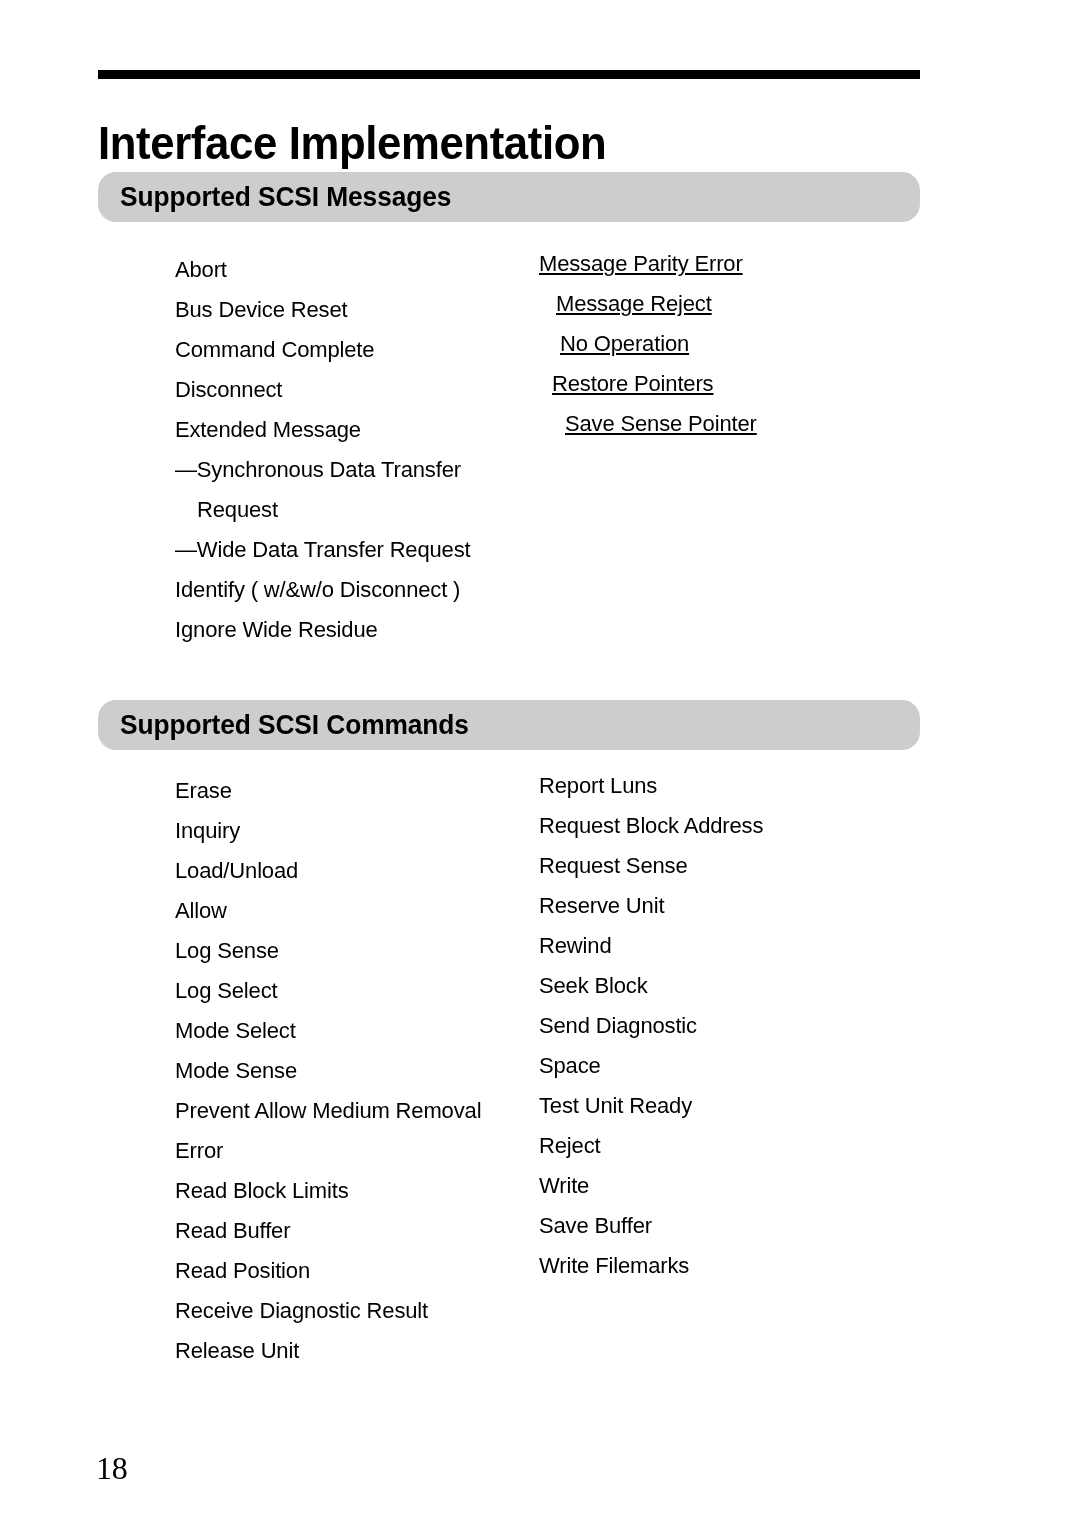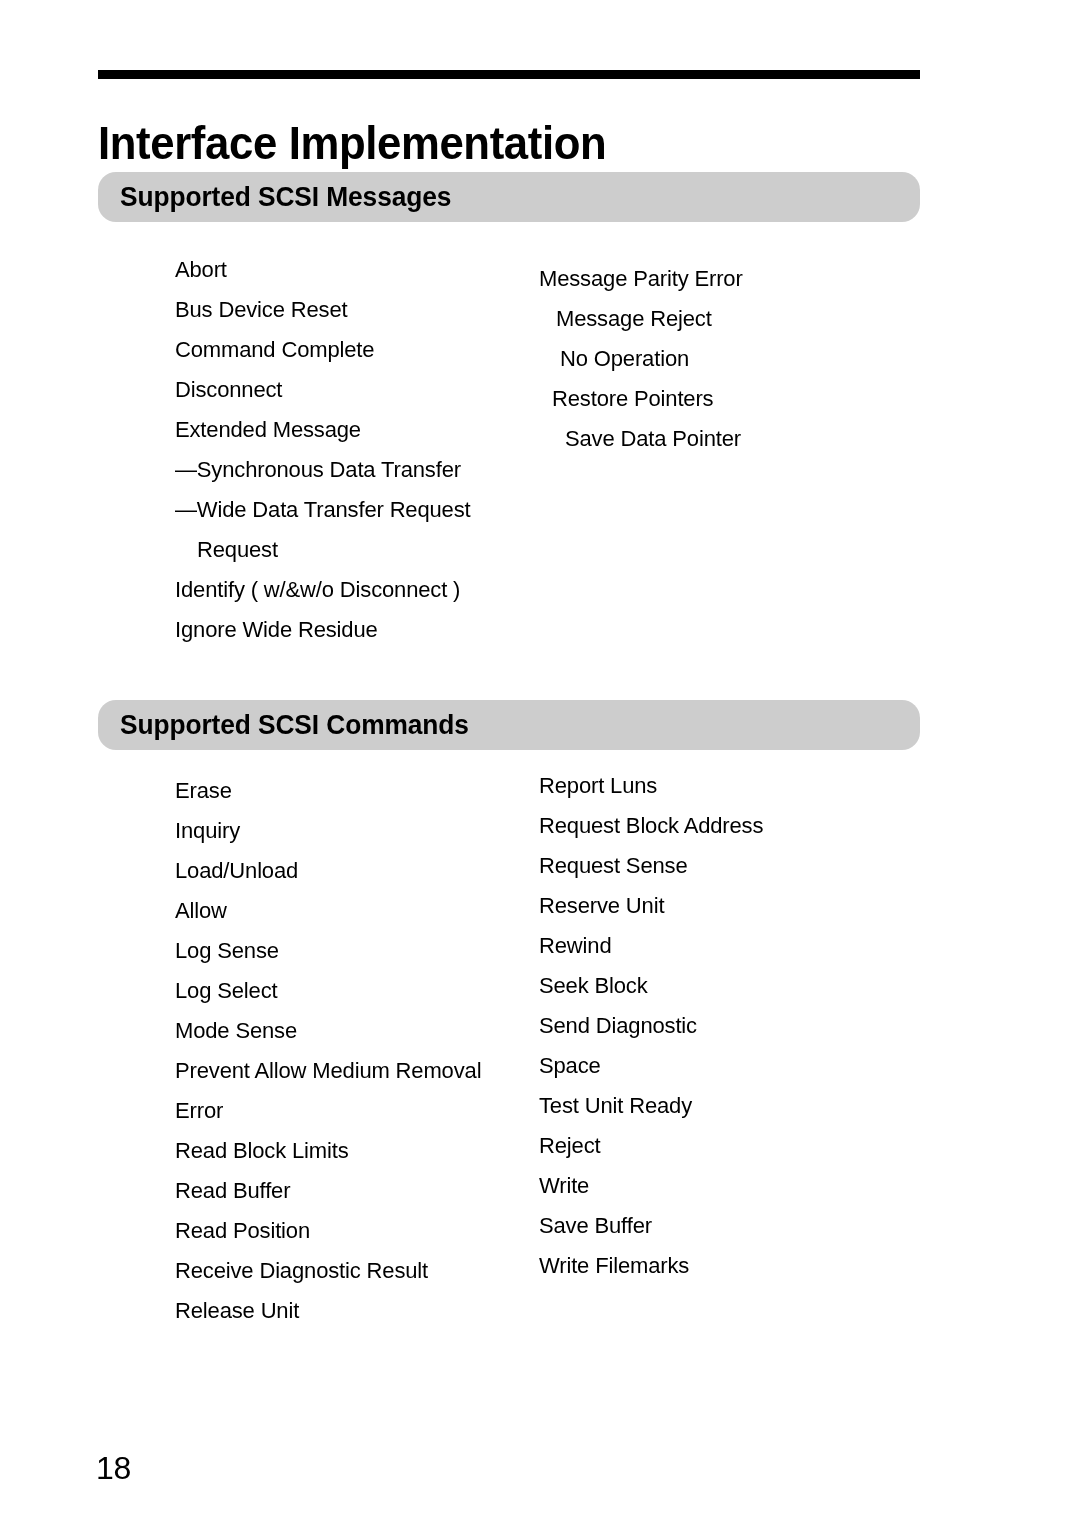--- a/index.html
+++ b/index.html
@@ -81,34 +81,35 @@
     white-space: nowrap;
     letter-spacing: -0.15px;
   }
   .list-item.cont {
     
     padding-left: 22px;
   }
 
   
   #messages-col1 { left: 175px; top: 250px; width: 360px; }
-  #messages-col2 { left: 539px; top: 259px; width: 380px; }
+  #messages-col2 { left: 539px; top: 244px; width: 380px; text-decoration: underline; }
 
   
   #commands-col1 { left: 175px; top: 771px; width: 360px; }
   #commands-col2 { left: 539px; top: 766px; width: 380px; }
 
   
   .page-number {
     position: absolute;
     left: 96px;
     top: 1448px;
     font-size: 32px;
     line-height: 40px;
     letter-spacing: -0.2px;
+    font-family: Liberation Serif, serif;
   }
 </style>
 </head>
 <body>
 
 <div class="page">
 
   <div class="top-rule"></div>
 
   <h1 class="page-title">Interface Implementation</h1>
@@ -117,45 +118,46 @@
     <div class="section-title">Supported SCSI Messages</div>
   </div>
 
   <div class="list-block" id="messages-col1">
       <div class="list-item">Abort</div>
       <div class="list-item">Bus Device Reset</div>
       <div class="list-item">Command Complete</div>
       <div class="list-item">Disconnect</div>
       <div class="list-item">Extended Message</div>
       <div class="list-item">—Synchronous Data Transfer</div>
+      <div class="list-item cont" style="padding-left: 22px;">Request</div>
       <div class="list-item">—Wide Data Transfer Request</div>
-      <div class="list-item cont" style="padding-left: 22px;">Request</div>
       <div class="list-item">Identify ( w/&amp;w/o Disconnect )</div>
       <div class="list-item">Ignore Wide Residue</div>
     </div>
 
   <div class="list-block" id="messages-col2">
       <div class="list-item">Message Parity Error</div>
       <div class="list-item" style="padding-left: 17px;">Message Reject</div>
       <div class="list-item" style="padding-left: 21px;">No Operation</div>
       <div class="list-item" style="padding-left: 13px;">Restore Pointers</div>
-      <div class="list-item" style="padding-left: 26px;">Save Data Pointer</div>
+      <div class="list-item" style="padding-left: 26px;">Save Sense Pointer</div>
     </div>
 
   <div class="section-bar" id="bar-commands">
     <div class="section-title">Supported SCSI Commands</div>
   </div>
 
   <div class="list-block" id="commands-col1">
       <div class="list-item">Erase</div>
       <div class="list-item">Inquiry</div>
       <div class="list-item">Load/Unload</div>
       <div class="list-item">Allow</div>
       <div class="list-item">Log Sense</div>
       <div class="list-item">Log Select</div>
+      <div class="list-item">Mode Select</div>
       <div class="list-item">Mode Sense</div>
       <div class="list-item">Prevent Allow Medium Removal</div>
       <div class="list-item">Error</div>
       <div class="list-item">Read Block Limits</div>
       <div class="list-item">Read Buffer</div>
       <div class="list-item">Read Position</div>
       <div class="list-item">Receive Diagnostic Result</div>
       <div class="list-item">Release Unit</div>
     </div>
 

